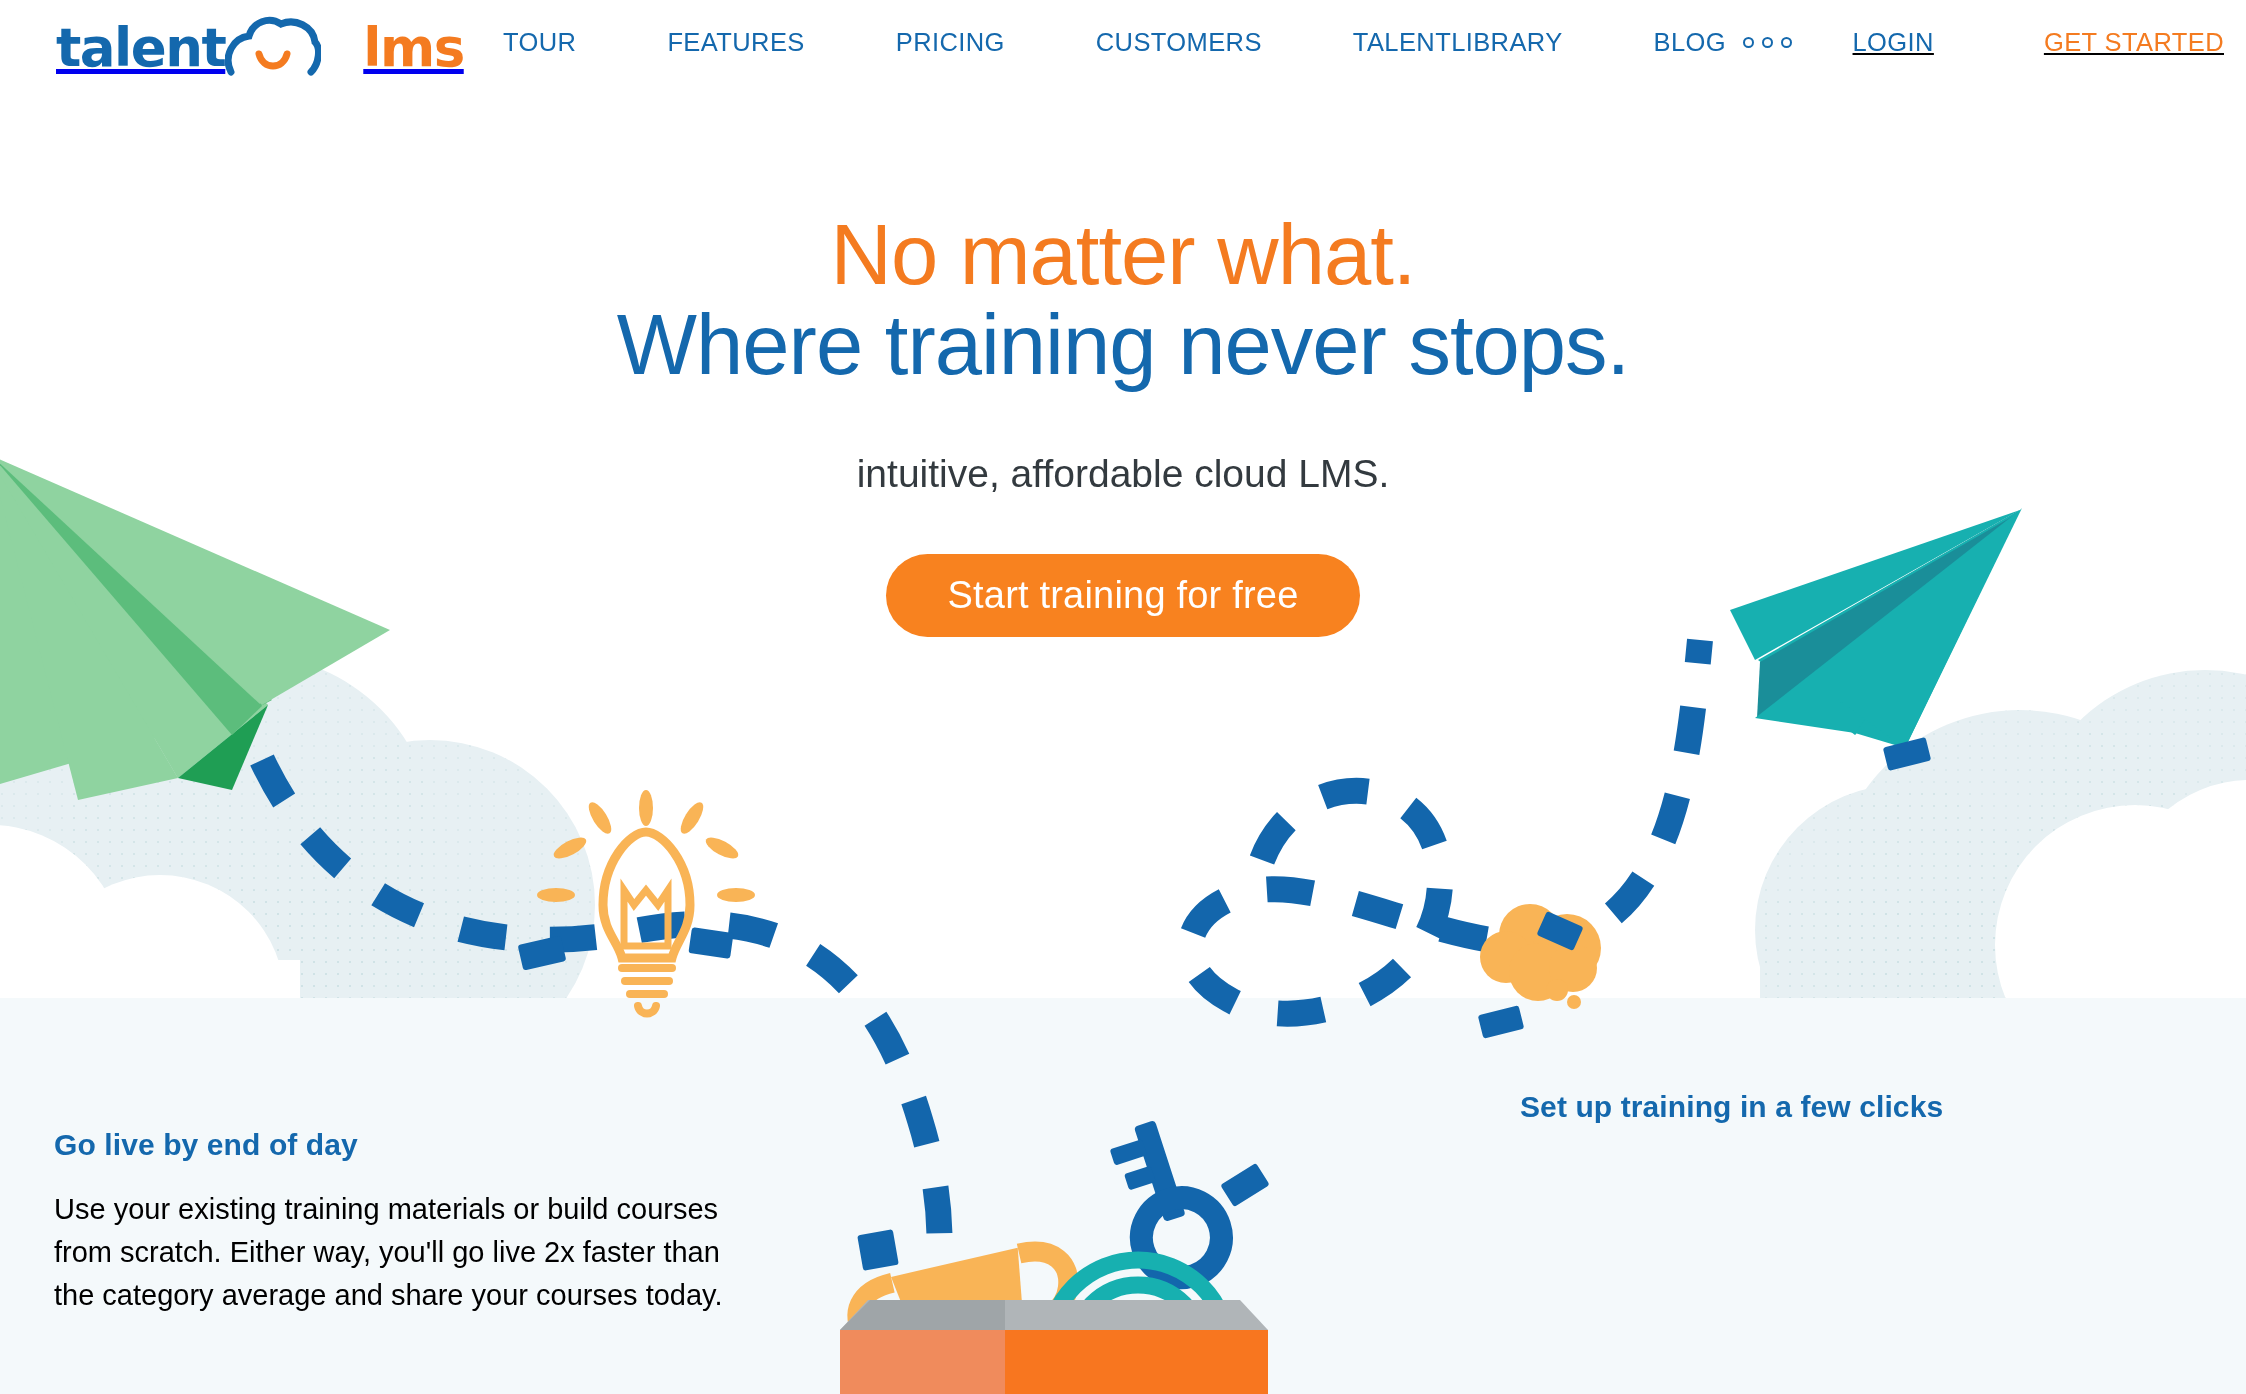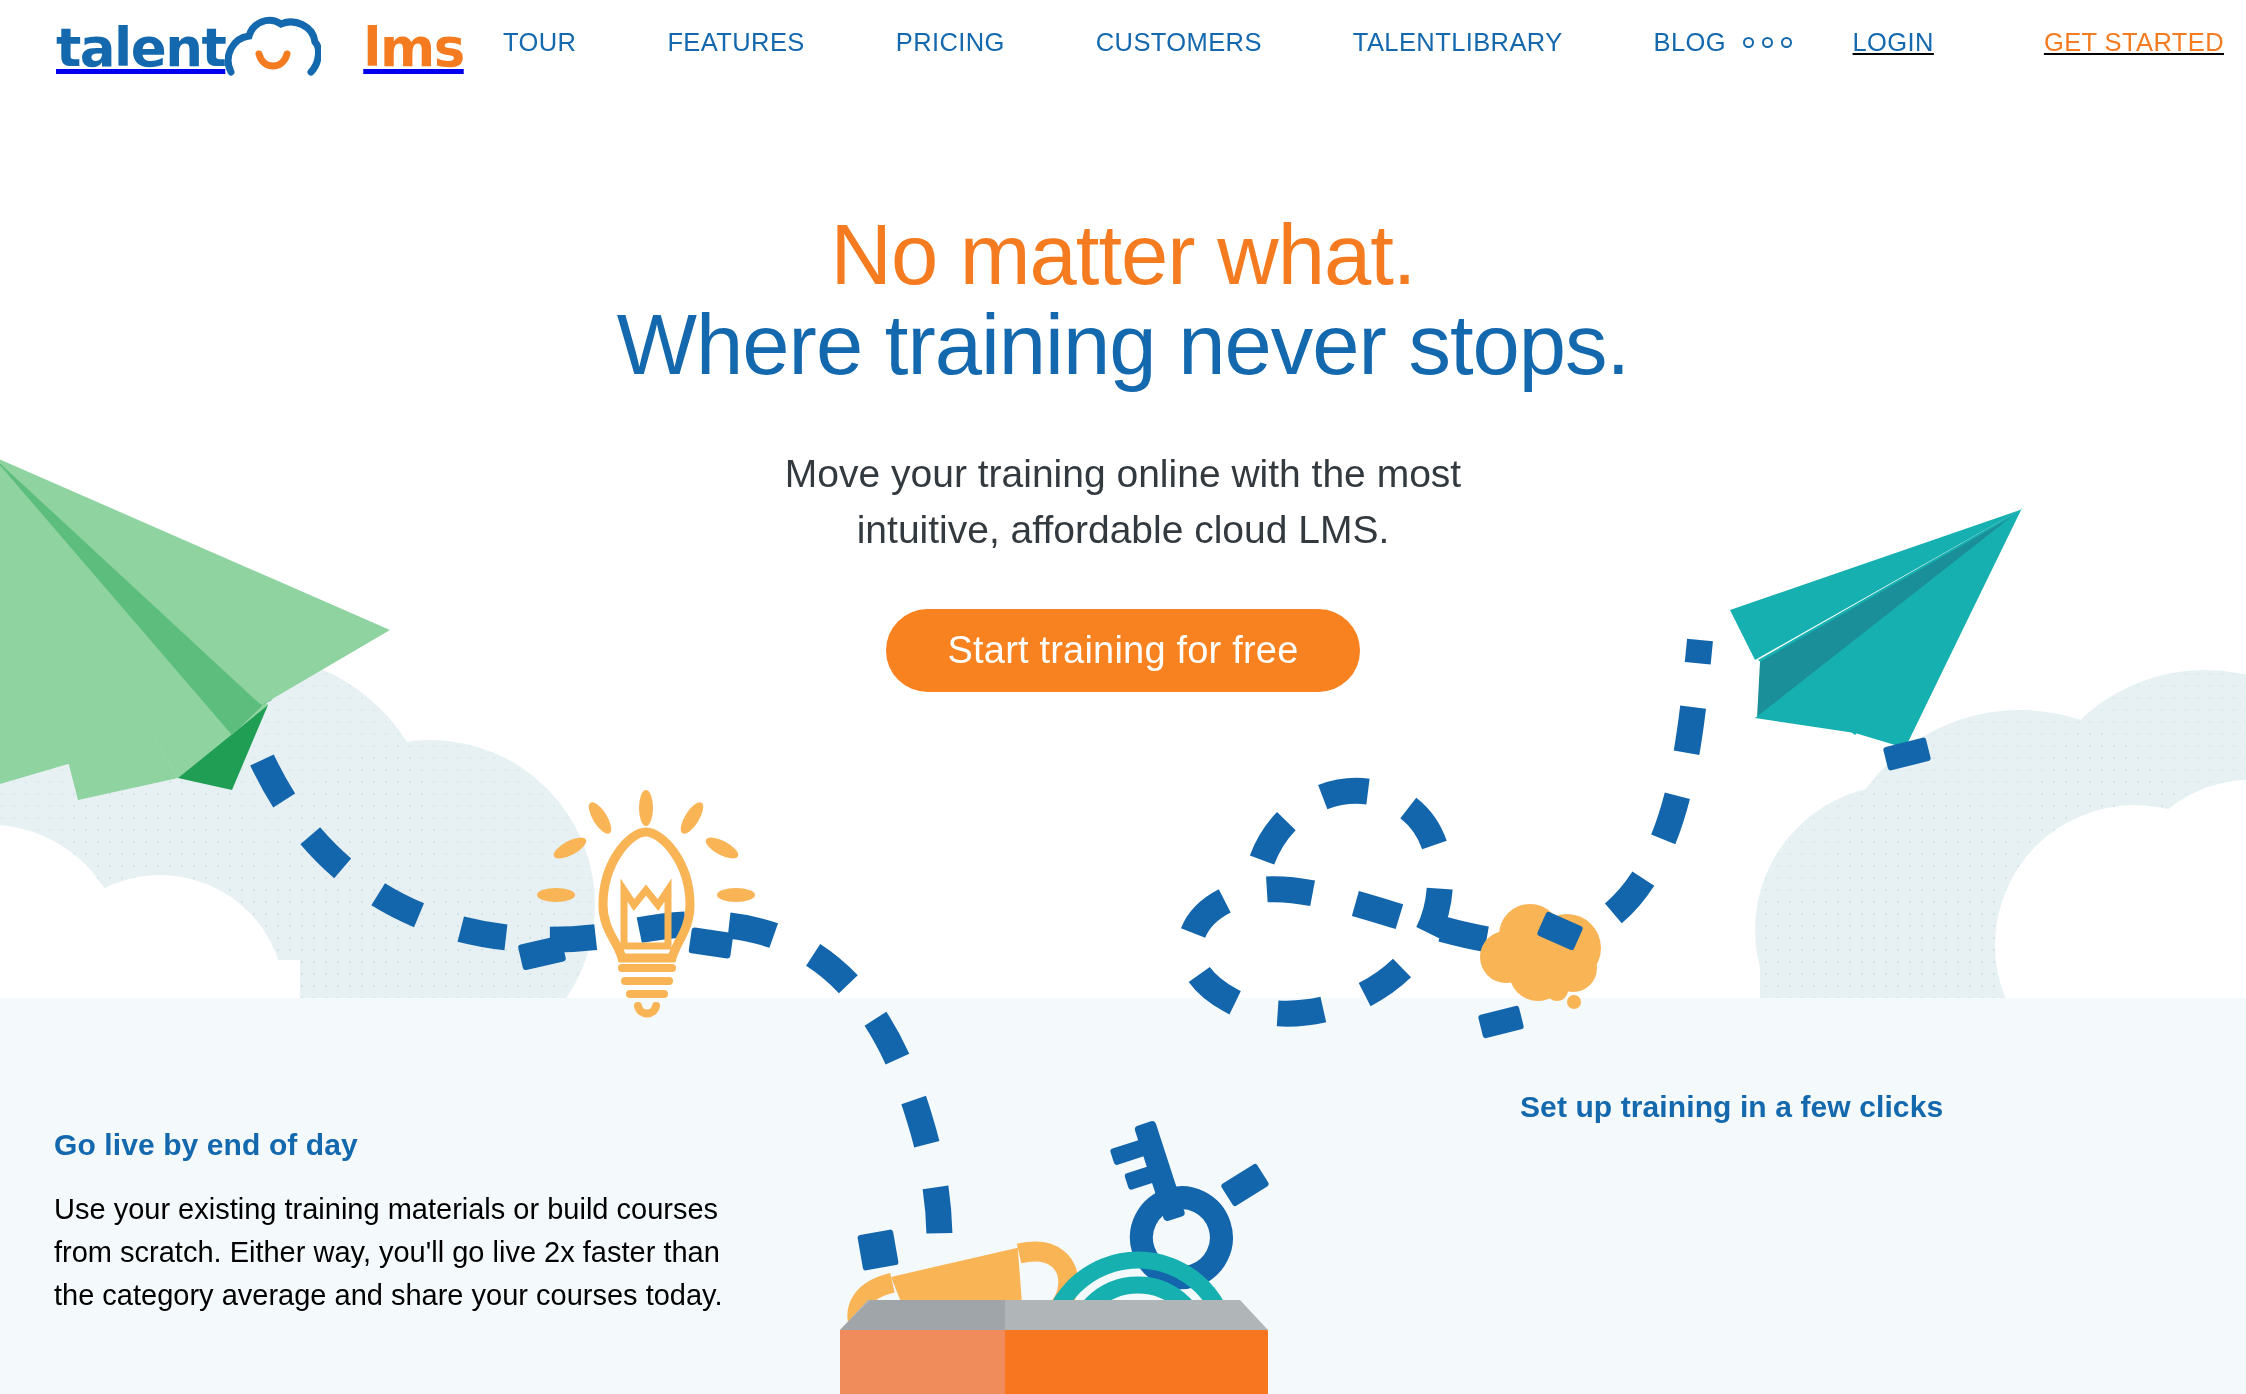--- a/index.html
+++ b/index.html
@@ -380,21 +380,20 @@
     </div>
   </nav>
 
   <section id="hero">
     <h1 id="headline">
       <span id="headline-l2">No matter what.</span>
       <span id="headline-l1">Where training never stops.</span>
     </h1>
 
     <p id="subhead">
-      <span>Move your training online with the most</span>
       <span>intuitive, affordable cloud LMS.</span>
     </p>
 
     <div id="cta-wrap">
       <button id="cta-button">Start training for free</button>
     </div>
   </section>
 
   <div class="feature-col" id="feature-left">
     <div class="feature-title">Go live by end of day</div>

